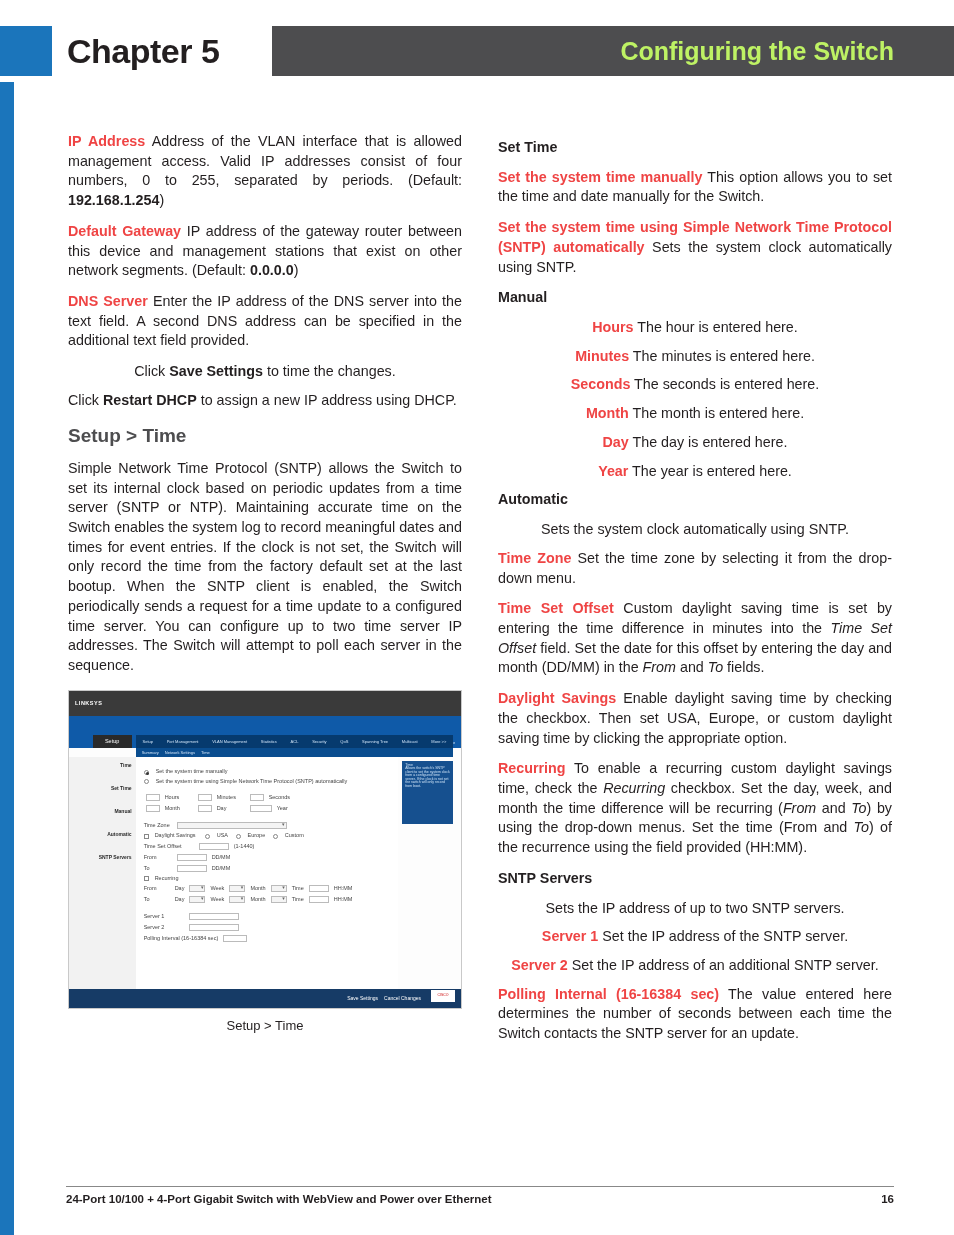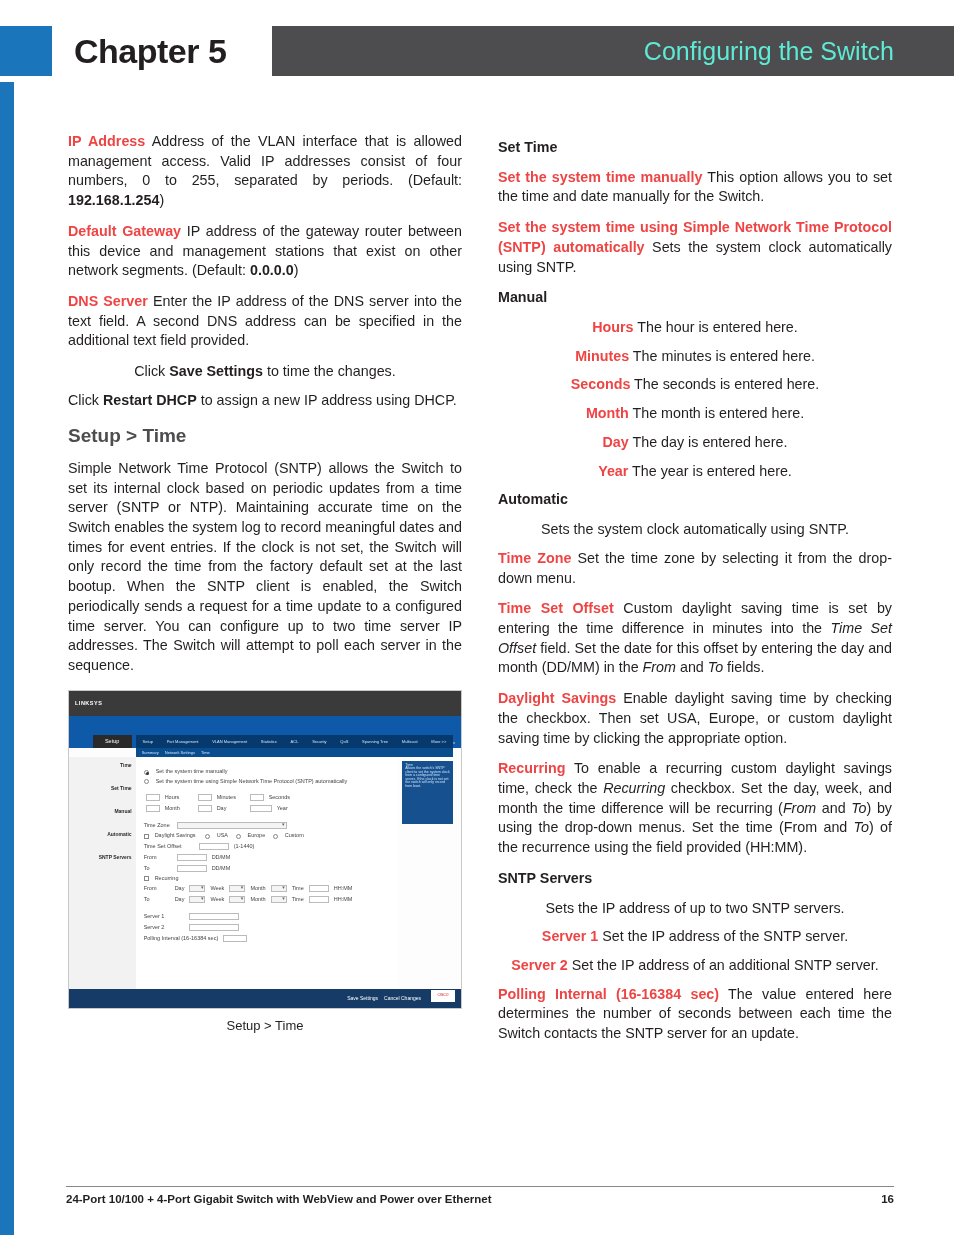--- a/index.html
+++ b/index.html
@@ -29,34 +29,33 @@
     flex: 0 0 220px;
     display: flex;
     align-items: center;
     padding-left: 15px;
   }
   .header-white h1 {
     font-size: 34px;
     font-weight: 700;
     color: #231f20;
     letter-spacing: -0.5px;
-    margin-left: 7px;
   }
   .header-gray {
     flex: 1;
     background: #4d4d4f;
     display: flex;
     align-items: center;
     justify-content: flex-end;
     padding-right: 60px;
   }
   .header-gray h2 {
-    color: #5eead4;
+    color: #bef264;
     font-size: 25px;
-    font-weight: 400;
+    font-weight: 700;
   }
 
   .blue-strip {
     position: absolute;
     left: 0; top: 82px; bottom: 0;
     width: 14px;
     background: #1b75bb;
   }
 
   

